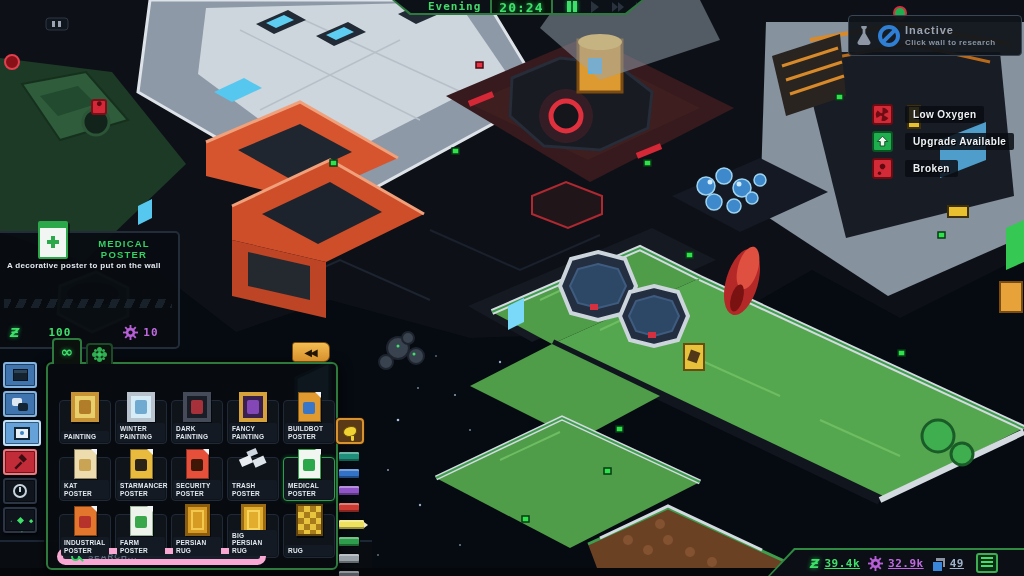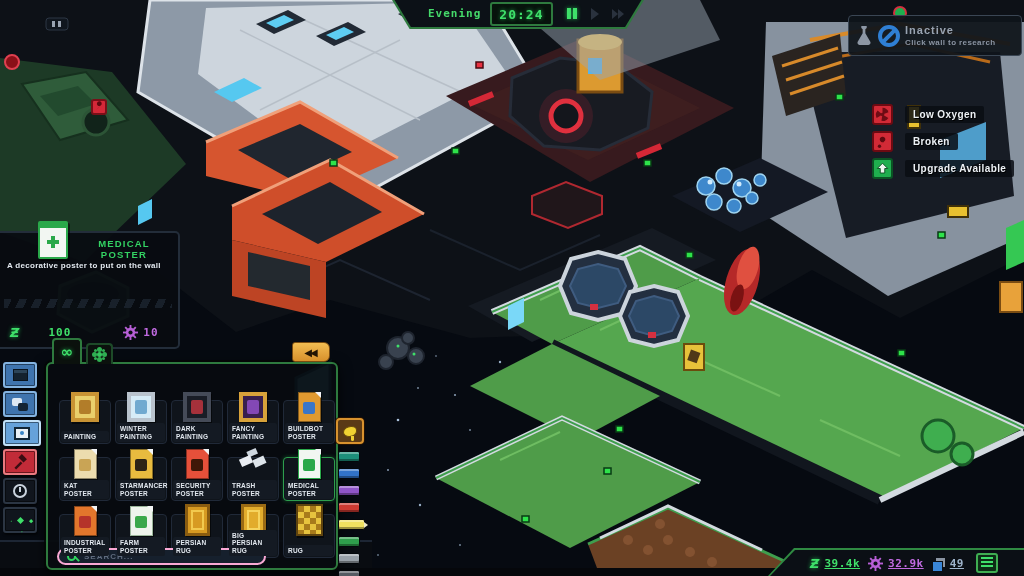--- a/index.html
+++ b/index.html
@@ -4,21 +4,21 @@
 <style>
   html,body{margin:0;padding:0;background:#000;}
   #screen{position:relative;width:1024px;height:576px;overflow:hidden;background:#060a11;
           font-family:"Liberation Sans",sans-serif;-webkit-font-smoothing:none;}
   #screen *{box-sizing:border-box;}
 
   
   #map{position:absolute;inset:0;z-index:0;}
 
   
-  .clockbar{position:absolute;left:392px;top:0;width:252px;height:29px;z-index:8;}
+  .clockbar{position:absolute;left:392px;top:0;width:252px;height:15px;z-index:8;}
   .clockbar .bg{position:absolute;inset:0;background:#2e7a3e;clip-path:polygon(0 0,100% 0,93% 100%,7% 100%);}
   .clockbar .inner{position:absolute;inset:0 0 2px 0;background:#0c1117;clip-path:polygon(1% 0,99% 0,92.5% 100%,7.5% 100%);
       display:flex;align-items:center;gap:9px;padding:0 0 0 36px;}
   .period{color:#45d96a;font:bold 11px "DejaVu Sans Mono",monospace;letter-spacing:1px;}
   .timebox{border:2px solid #2e7a3e;border-radius:3px;background:#07130c;padding:1px 7px;}
   .time{color:#3fe06a;font:bold 13px "DejaVu Sans Mono",monospace;letter-spacing:1px;text-shadow:0 0 4px #1fae4e;}
   .pbtns{display:flex;align-items:center;gap:7px;margin-left:2px;}
   .pb{display:flex;align-items:center;justify-content:center;width:16px;height:16px;cursor:pointer;}
   .pb-pause span{display:inline-block;width:4px;height:11px;background:#3fe06a;margin:0 1px;box-shadow:0 0 4px #1fae4e;}
   .tri{width:0;height:0;border-top:6px solid transparent;border-bottom:6px solid transparent;border-left:8px solid #2a323e;}
@@ -112,21 +112,21 @@
   .it-poster::before{content:"";position:absolute;left:50%;top:55%;width:12px;height:12px;transform:translate(-50%,-50%);background:var(--c2);border-radius:2px;}
   .it-poster::after{content:"";position:absolute;right:-1px;top:-1px;border-top:6px solid #f2f4f6;border-left:6px solid rgba(0,0,0,0);}
   .it-rug{width:25px;height:32px;background:var(--c2);border:3px solid var(--c1);box-shadow:1px 2px 0 rgba(0,0,0,.55);}
   .it-rug::before{content:"";position:absolute;inset:3px;border:2px solid var(--c3);}
   .it-check{width:27px;height:32px;border:2px solid #5e430e;box-shadow:1px 2px 0 rgba(0,0,0,.55);
       background:repeating-conic-gradient(var(--c1) 0% 25%,var(--c2) 0% 50%);background-size:12px 12px;}
   .it-scatter{width:30px;height:26px;}
   .it-scatter::before{content:"";position:absolute;left:2px;top:4px;width:12px;height:8px;background:var(--c1);
       transform:rotate(-24deg);box-shadow:12px 6px 0 #dde4ea,9px -5px 0 -1px #cdd6de;}
   
-  .searchrow{position:absolute;left:9px;right:70px;bottom:3px;height:17px;background:#16202d;border:2px solid #f9a8d4;
+  .searchrow{position:absolute;left:9px;right:70px;bottom:3px;height:17px;background:#16202d;border:6px solid #f9a8d4;
       border-radius:9px;display:flex;align-items:center;gap:6px;padding:0 8px;}
   .ic-mag{position:relative;width:9px;height:9px;border:2px solid #2fd45e;border-radius:50%;flex:none;}
   .ic-mag::after{content:"";position:absolute;right:-4px;bottom:-3px;width:2px;height:6px;background:#2fd45e;transform:rotate(-45deg);}
   .searchrow input{flex:1;background:rgba(0,0,0,0);border:none;outline:none;color:#aeb8c6;
       font:bold 8px "Liberation Sans",sans-serif;letter-spacing:1px;}
   .searchrow input::placeholder{color:#5f6b7e;}
 
   
   .palette{position:absolute;left:336px;top:418px;width:32px;z-index:7;display:flex;flex-direction:column;align-items:flex-start;}
   .painttool{width:28px;height:26px;background:#5a3a16;border:2px solid #d8922e;border-radius:4px;cursor:pointer;
@@ -414,35 +414,35 @@
         <svg width="15" height="15" viewBox="0 0 20 20">
           <path d="M10 10L10 1A9 9 0 0 1 18 7Z" fill="#6e0c14"></path>
           <path d="M10 10L10 1A9 9 0 0 1 18 7Z" fill="#6e0c14" transform="rotate(120 10 10)"></path>
           <path d="M10 10L10 1A9 9 0 0 1 18 7Z" fill="#6e0c14" transform="rotate(240 10 10)"></path>
           <circle cx="10" cy="10" r="2.4" fill="#6e0c14"></circle>
         </svg>
       </span>
       <span class="leg-label">Low Oxygen</span>
     </div>
     <div class="leg-row">
+      <span class="leg-icon green">
+        <svg width="15" height="15" viewBox="0 0 20 20">
+          <path d="M10 3l7 7h-4v6H7v-6H3z" fill="#eef6ef" stroke="#0b4a20" stroke-width="1.2"></path>
+        </svg>
+      </span>
+      <span class="leg-label">Upgrade Available</span>
+    </div>
+    <div class="leg-row">
       <span class="leg-icon red">
         <svg width="14" height="14" viewBox="0 0 20 20">
           <path d="M4 17l7-7a4 4 0 1 1 2-2l-7 7z" fill="#5e0a10"></path>
           <circle cx="5" cy="16" r="2.4" fill="#5e0a10"></circle>
         </svg>
       </span>
       <span class="leg-label">Broken</span>
-    </div>
-    <div class="leg-row">
-      <span class="leg-icon green">
-        <svg width="15" height="15" viewBox="0 0 20 20">
-          <path d="M10 3l7 7h-4v6H7v-6H3z" fill="#eef6ef" stroke="#0b4a20" stroke-width="1.2"></path>
-        </svg>
-      </span>
-      <span class="leg-label">Upgrade Available</span>
     </div>
   </div>
 
   <div class="tooltip">
     <div class="tt-icon"></div>
     <div class="tt-title">MEDICAL POSTER</div>
     <div class="tt-desc">A decorative poster to put on the wall</div>
     <div class="tt-hatch"></div>
     <div class="tt-costs">
       <span class="cost">

